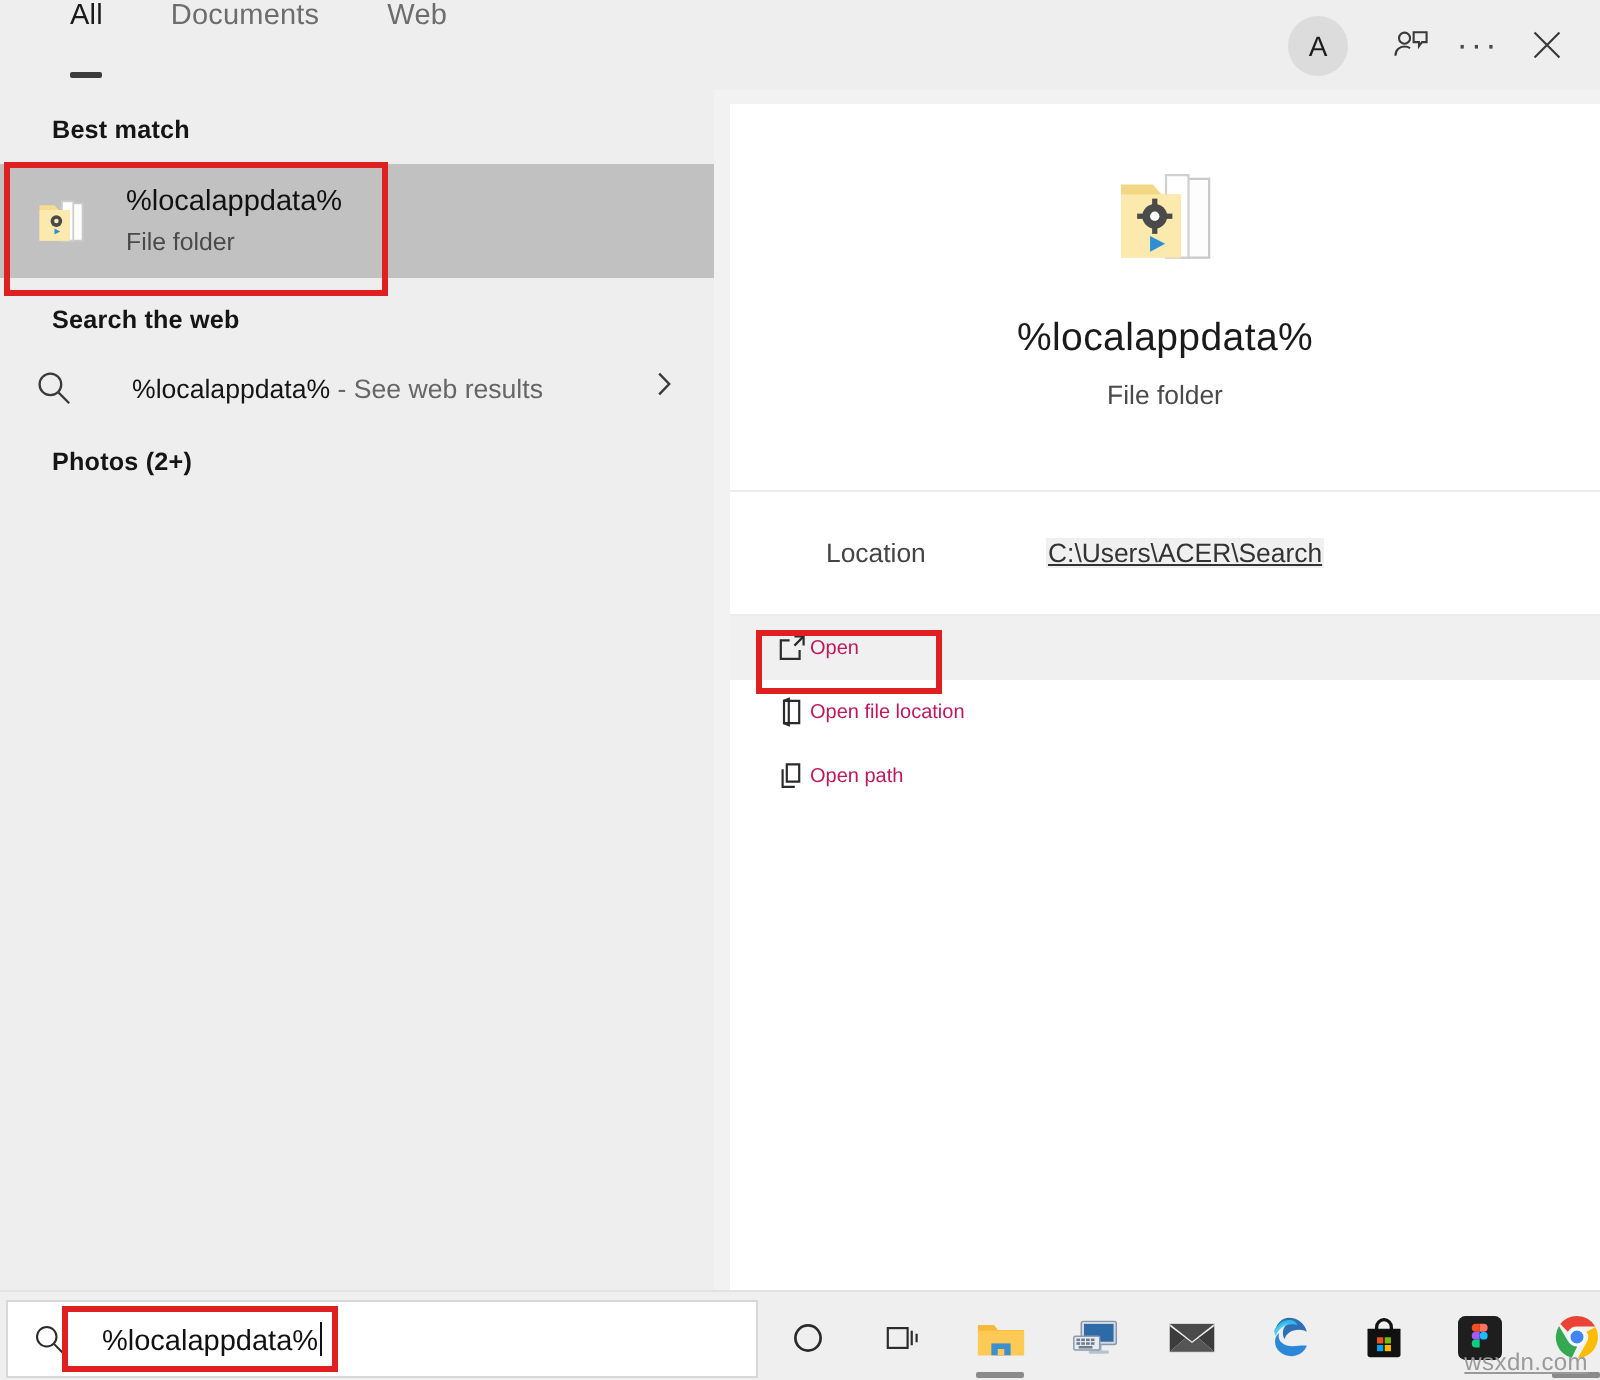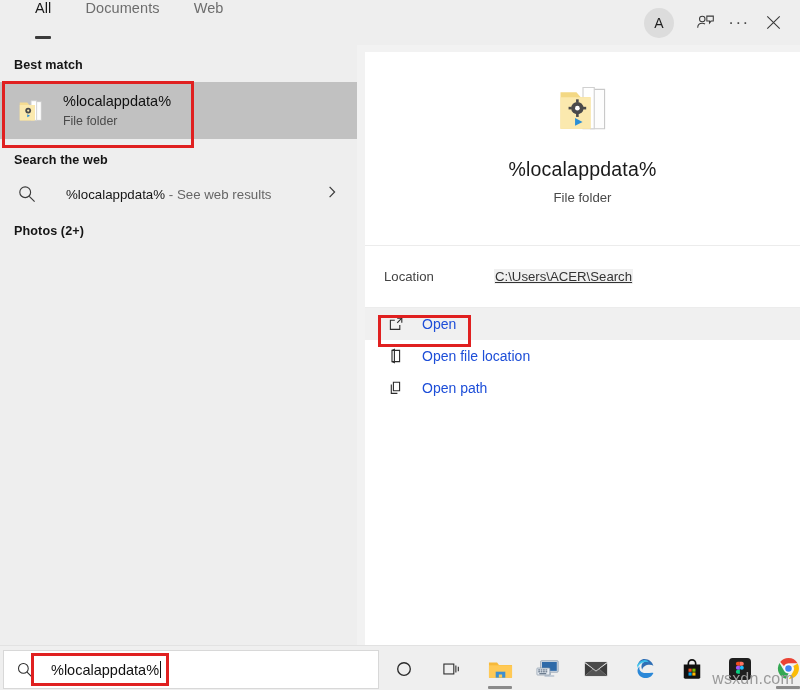--- a/index.html
+++ b/index.html
@@ -46,21 +46,21 @@
   .iconbtn svg{display:block;}
   .dots{font-size:17px;letter-spacing:1.5px;color:#4a4a4a;line-height:1;}
 
   
   .leftpane{
     position:absolute;left:0;top:45px;width:357px;height:600px;
     background:#eeeeee;
   }
   .grouphdr{
     font-size:12.6px;color:#151515;font-weight:bold;
-    padding-left:14px;letter-spacing:.1px;
+    padding-left:14px;letter-spacing:.1px;margin-left:12px;
   }
   .gh-best{position:absolute;top:13px;}
   .gh-web{position:absolute;top:108px;}
   .gh-photos{position:absolute;top:179px;}
 
   .bestrow{
     position:absolute;left:0;top:37px;width:357px;height:57px;
     background:#c1c1c1;display:flex;align-items:center;
   }
   .bestrow .ficon{margin-left:16px;width:30px;height:30px;}
@@ -98,33 +98,33 @@
     display:flex;flex-direction:column;align-items:center;
   }
   .bigicon{margin-top:28px;width:60px;height:60px;}
   .bigtitle{margin-top:18px;font-size:19.5px;color:#1a1a1a;letter-spacing:.2px;}
   .bigsub{margin-top:9px;font-size:13.2px;color:#4a4a4a;}
 
   .locrow{
     position:absolute;left:0;top:194px;width:435px;height:61px;
     display:flex;align-items:center;border-bottom:1px solid #ececec;
   }
-  .loclabel{margin-left:19px;font-size:13.2px;color:#444;width:110px;}
+  .loclabel{margin-left:48px;font-size:13.2px;color:#444;width:110px;}
   .locvalue{
     font-size:13.2px;color:#333;text-decoration:underline;
     background:#f0f0f0;padding:0 1px;
   }
 
   .actions{position:absolute;left:0;top:256px;width:435px;}
   .actrow{
     height:32px;display:flex;align-items:center;
   }
   .actrow.hl{background:#f0f0f0;}
   .actrow .aicon{margin-left:22px;width:18px;height:18px;color:#2b2b2b;display:flex;align-items:center;justify-content:center;}
-  .actrow .alabel{margin-left:17px;font-size:14px;color:#1d4ed8;}
+  .actrow .alabel{font-size:10px;color:#be185d;}
 
   
   .taskbar{
     position:absolute;left:0;top:645px;width:800px;height:45px;
     background:#efefef;border-top:1px solid #e2e2e2;
   }
   .searchbox{
     position:absolute;left:3px;top:4px;width:374px;height:37px;
     background:#ffffff;border:1px solid #d8d8d8;display:flex;align-items:center;
   }
@@ -139,22 +139,23 @@
   .tbicons{position:absolute;left:380px;top:0;height:45px;display:flex;align-items:center;}
   .tbitem{
     width:48px;height:45px;display:flex;align-items:center;justify-content:center;
     position:relative;
   }
   .tbitem.open::after{
     content:"";position:absolute;bottom:2px;left:12px;width:24px;height:3px;
     background:#8a8a8a;border-radius:1px;
   }
   .watermark{
-    position:absolute;right:6px;bottom:3px;font-size:16px;color:#9a9a9a;
+    position:absolute;right:6px;bottom:3px;font-size:12px;color:#9a9a9a;
     letter-spacing:.2px;
+    text-decoration:underline;
   }
 </style>
 </head>
 <body>
 
 <div class="root">
 
   <div class="tabbar">
     <div class="tabs">
       <div class="tab active">

